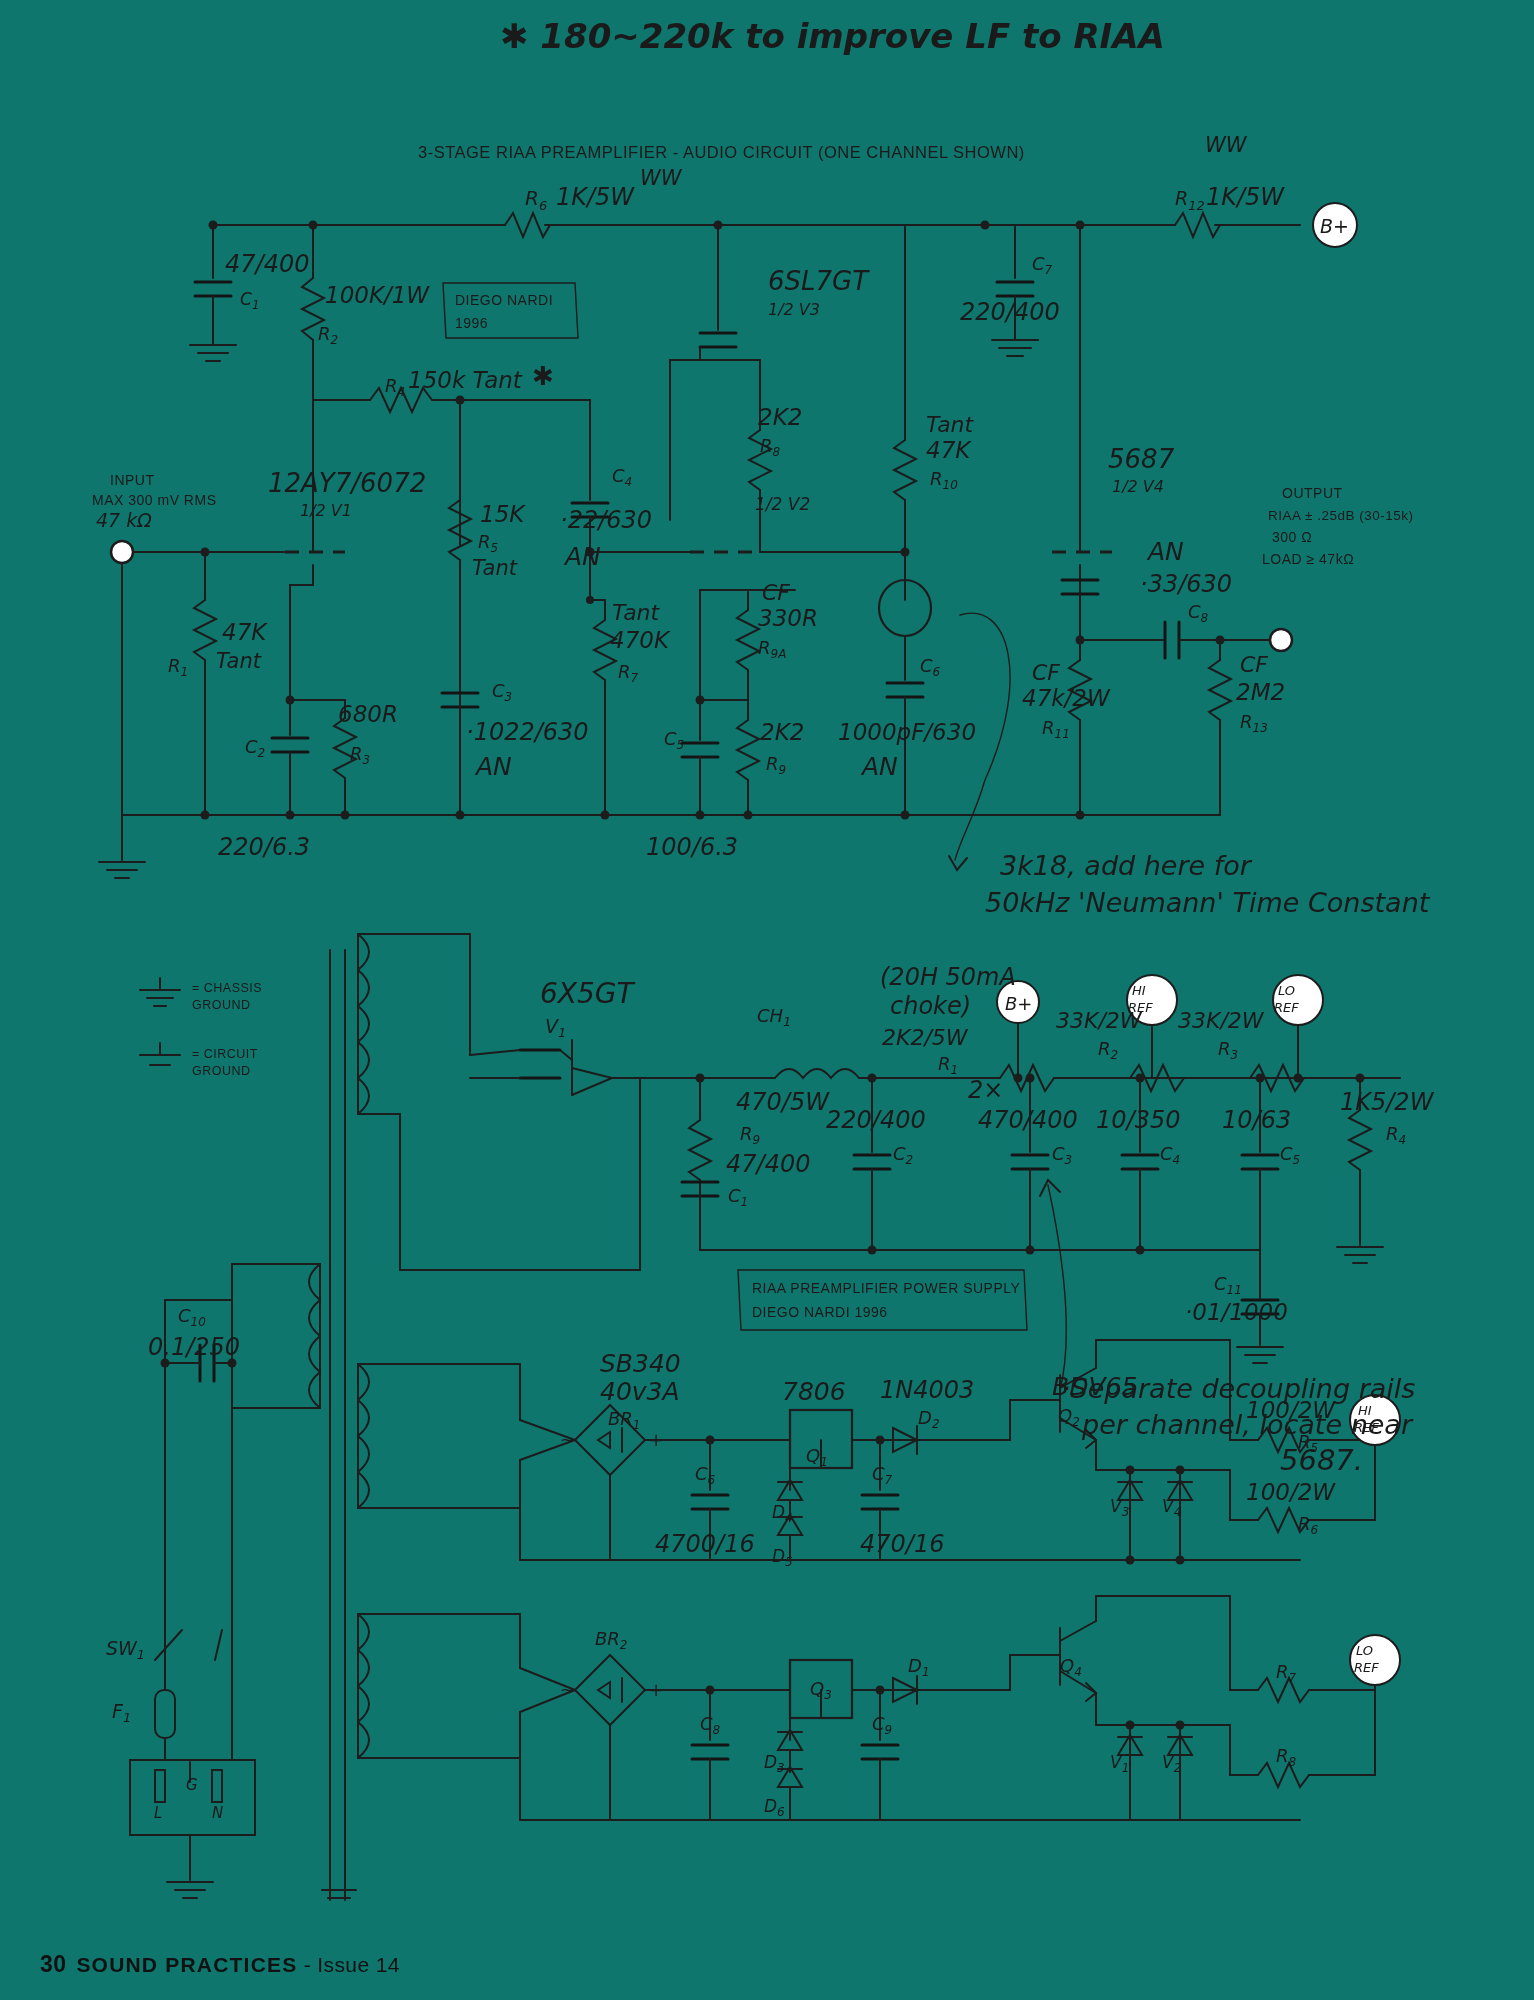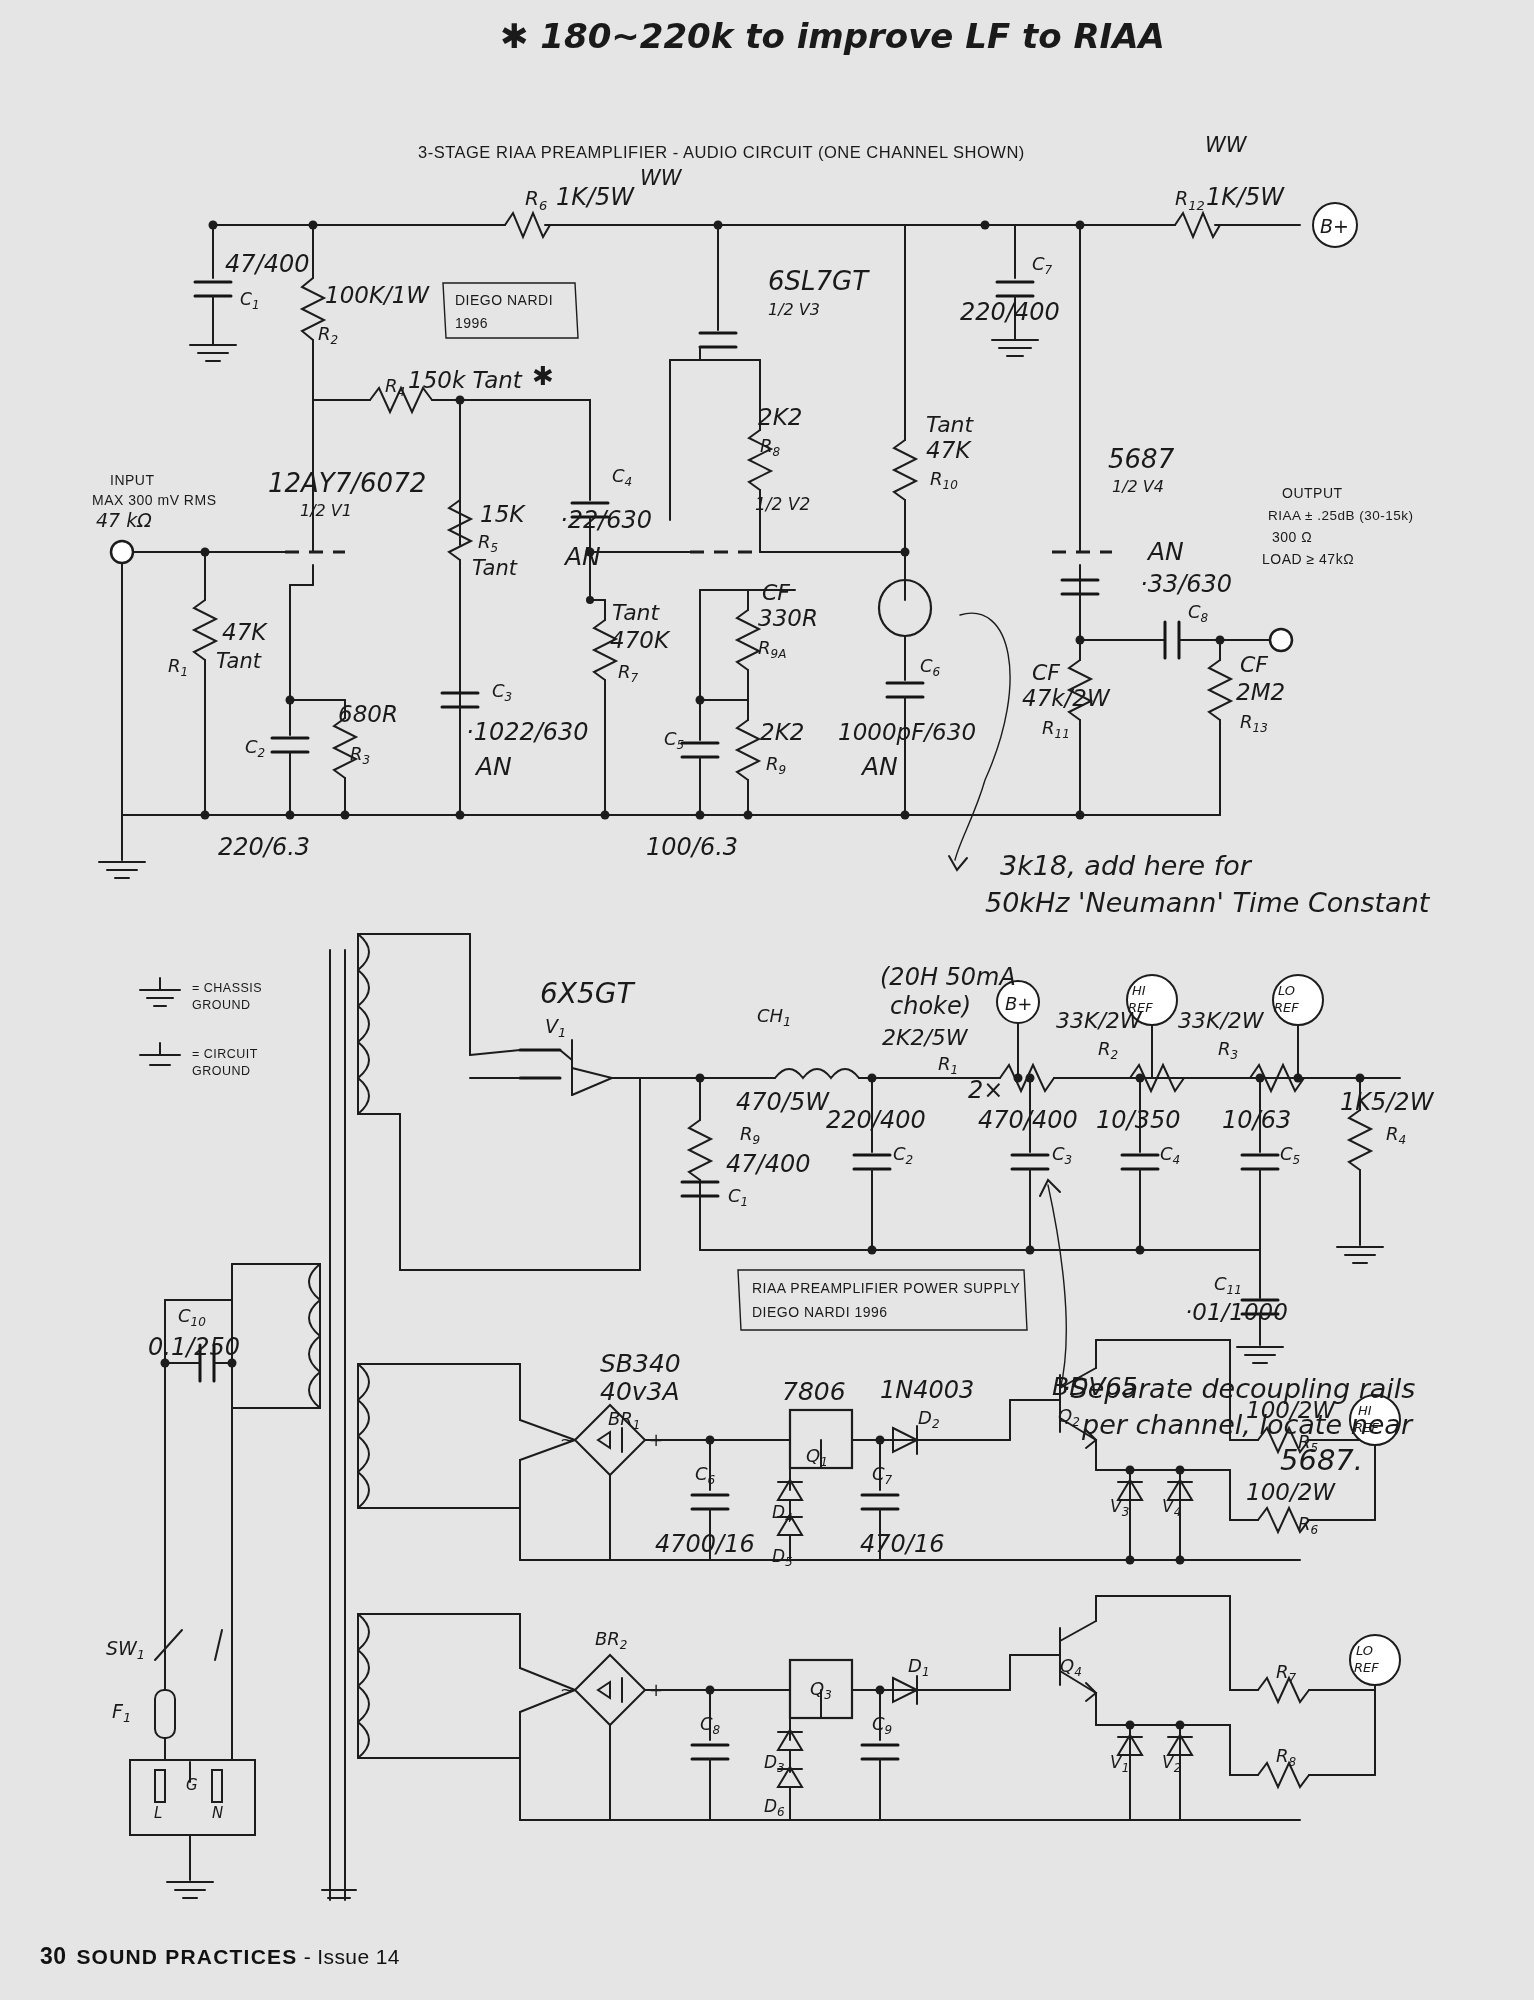--- a/index.html
+++ b/index.html
@@ -11,21 +11,21 @@
     width: 1534px;
     height: 2000px;
     position: relative;
     font-family: "Liberation Sans", sans-serif;
     color: #111;
     overflow: hidden;
   }
   #sheet {
     position: absolute;
     inset: 0;
-    background: #e5e5e5;
+    background: #0f766e;
   }
   svg#schematic {
     position: absolute;
     top: 0; left: 0;
     width: 1534px;
     height: 2000px;
   }
   
   .hand {
     font-family: "DejaVu Sans", sans-serif;
@@ -70,21 +70,21 @@
     stroke-width: 2.5;
   }
   .circlelbl {
     fill: #fff;
     stroke: #1c1c1c;
     stroke-width: 2;
   }
   footer.page-footer {
     position: absolute;
     left: 40px;
-    bottom: 30px;
+    bottom: 22px;
     font-family: "Liberation Sans", sans-serif;
     font-size: 21px;
     letter-spacing: 0.4px;
   }
   footer.page-footer .pnum {
     font-weight: bold;
     font-size: 23px;
     margin-right: 10px;
   }
   footer.page-footer .mag {

